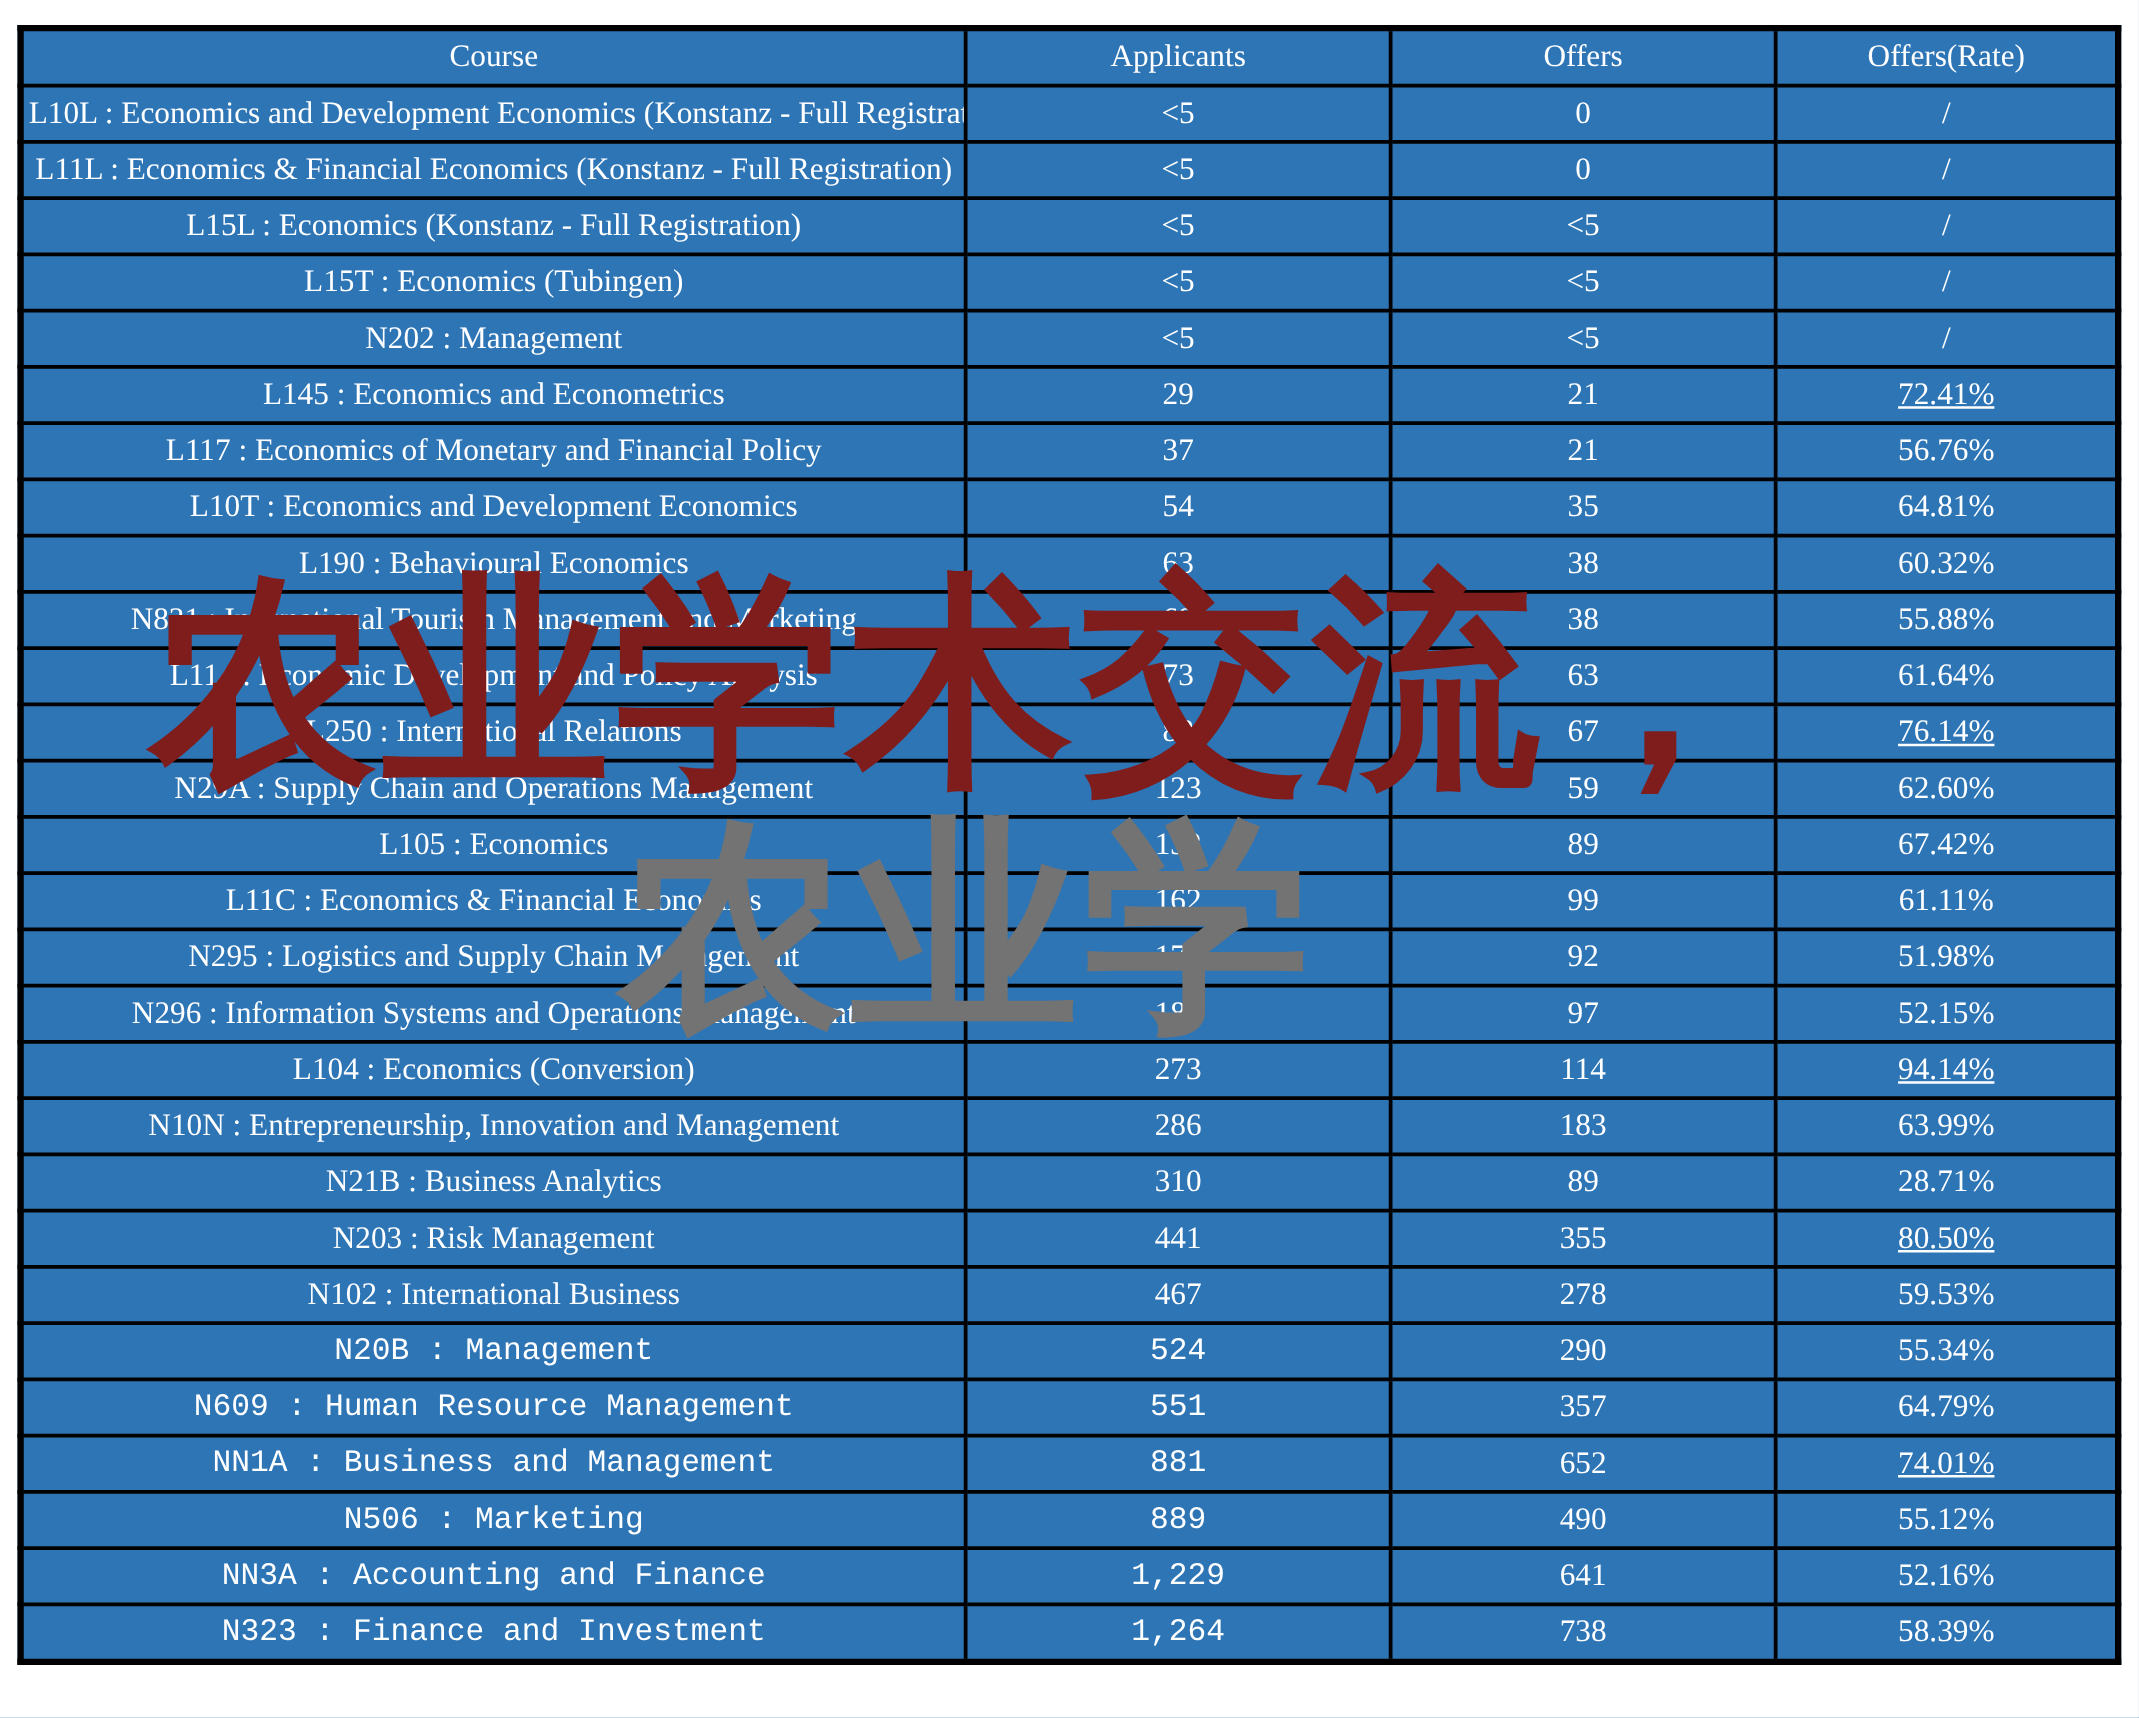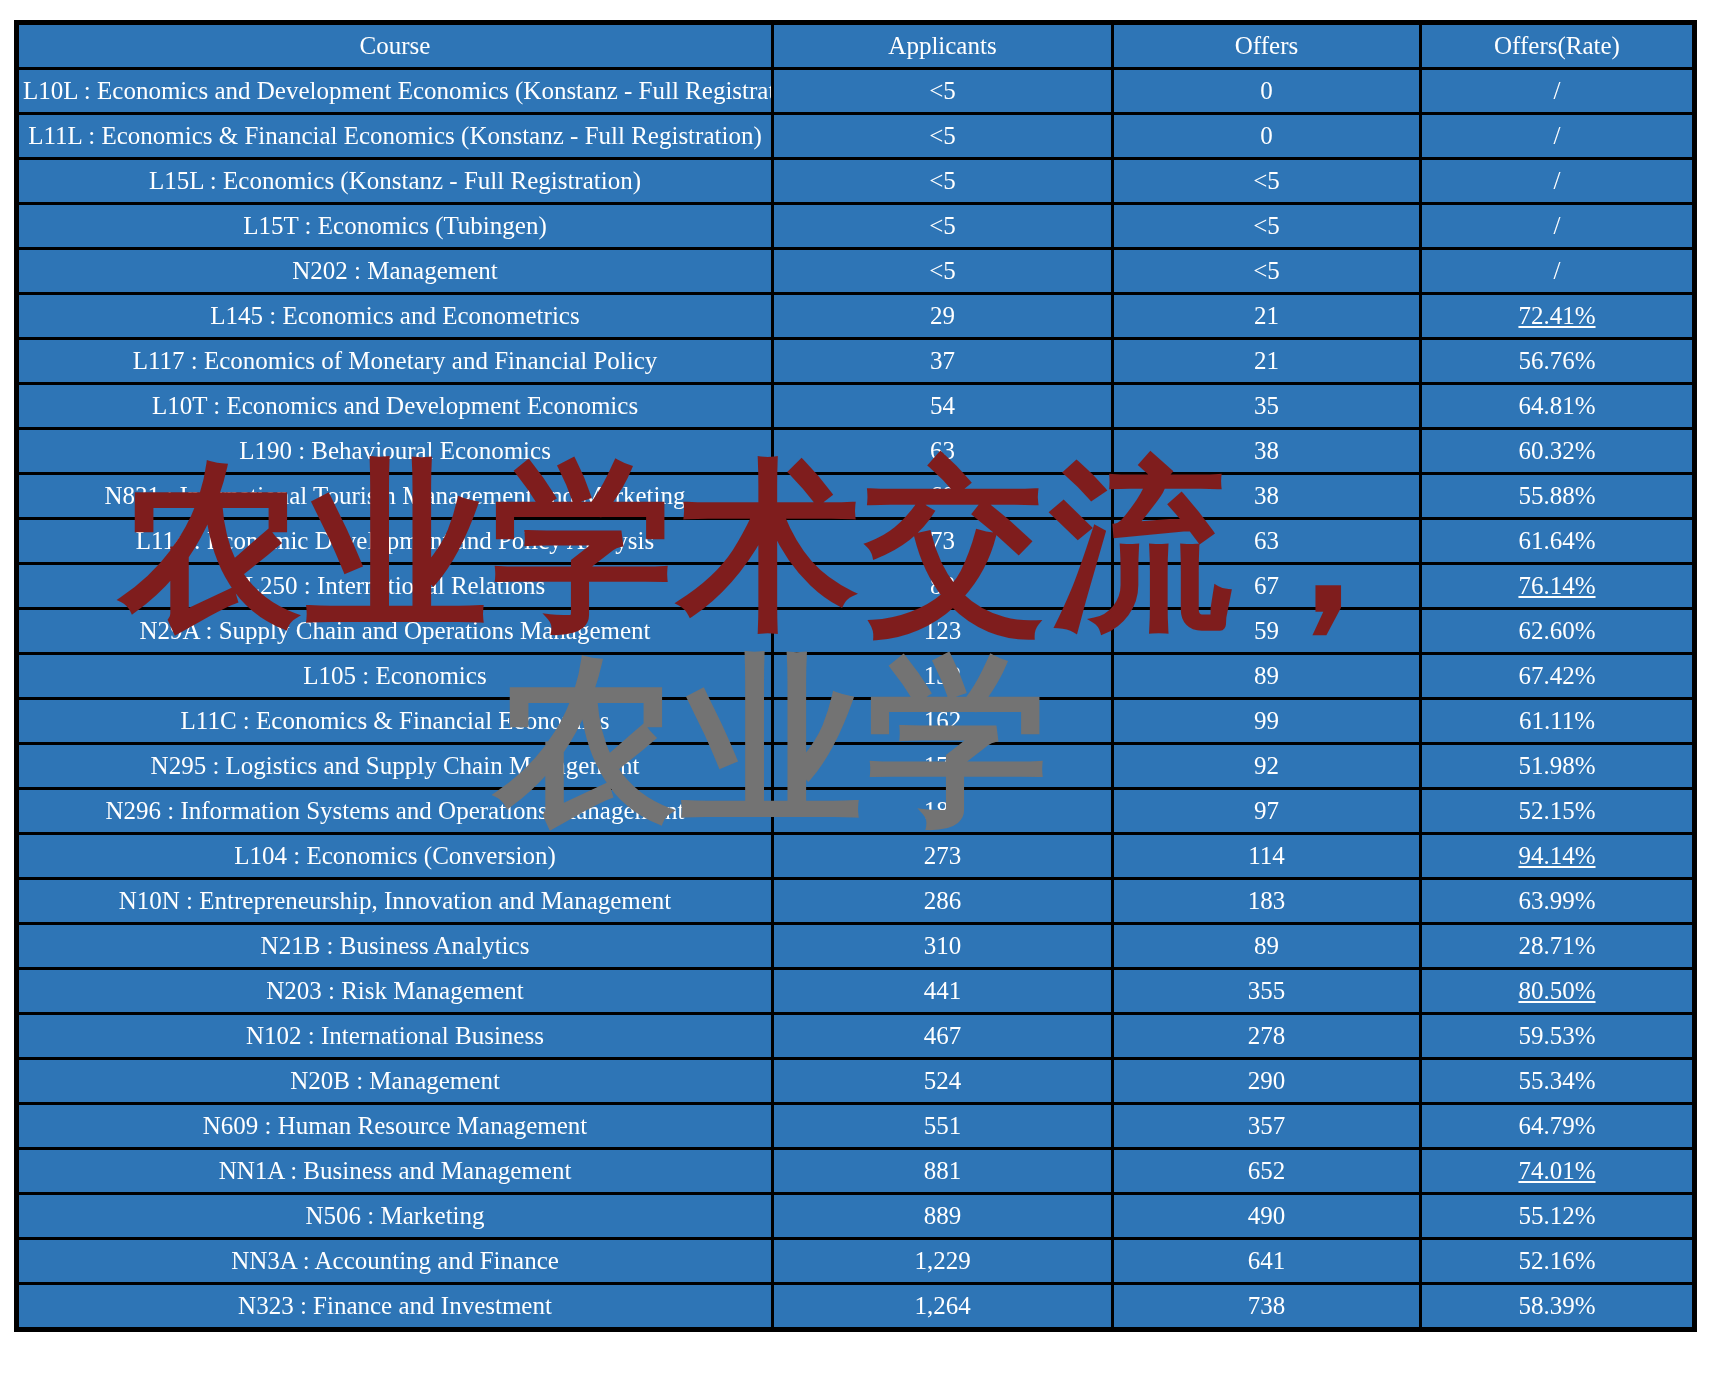--- a/index.html
+++ b/index.html
@@ -49,21 +49,21 @@
     line-height: 42px;
     padding: 0 4px;
     white-space: nowrap;
     overflow: hidden;
   }
 
   table.stats thead th {
     font-size: 25px;
   }
 
-  td.yellow, th.yellow { color: #FFFF00; }
+  td.yellow, th.yellow { color: #FFFF00; font-family: Liberation Mono, monospace; }
   td.red,    th.red    { color: #FF0000; text-decoration: underline; }
   td.white,  th.white  { color: #FFFFFF; }
 
   
   #watermark {
     position: absolute;
     left: 0;
     top: 0;
     width: 1711px;
     height: 1374px;

